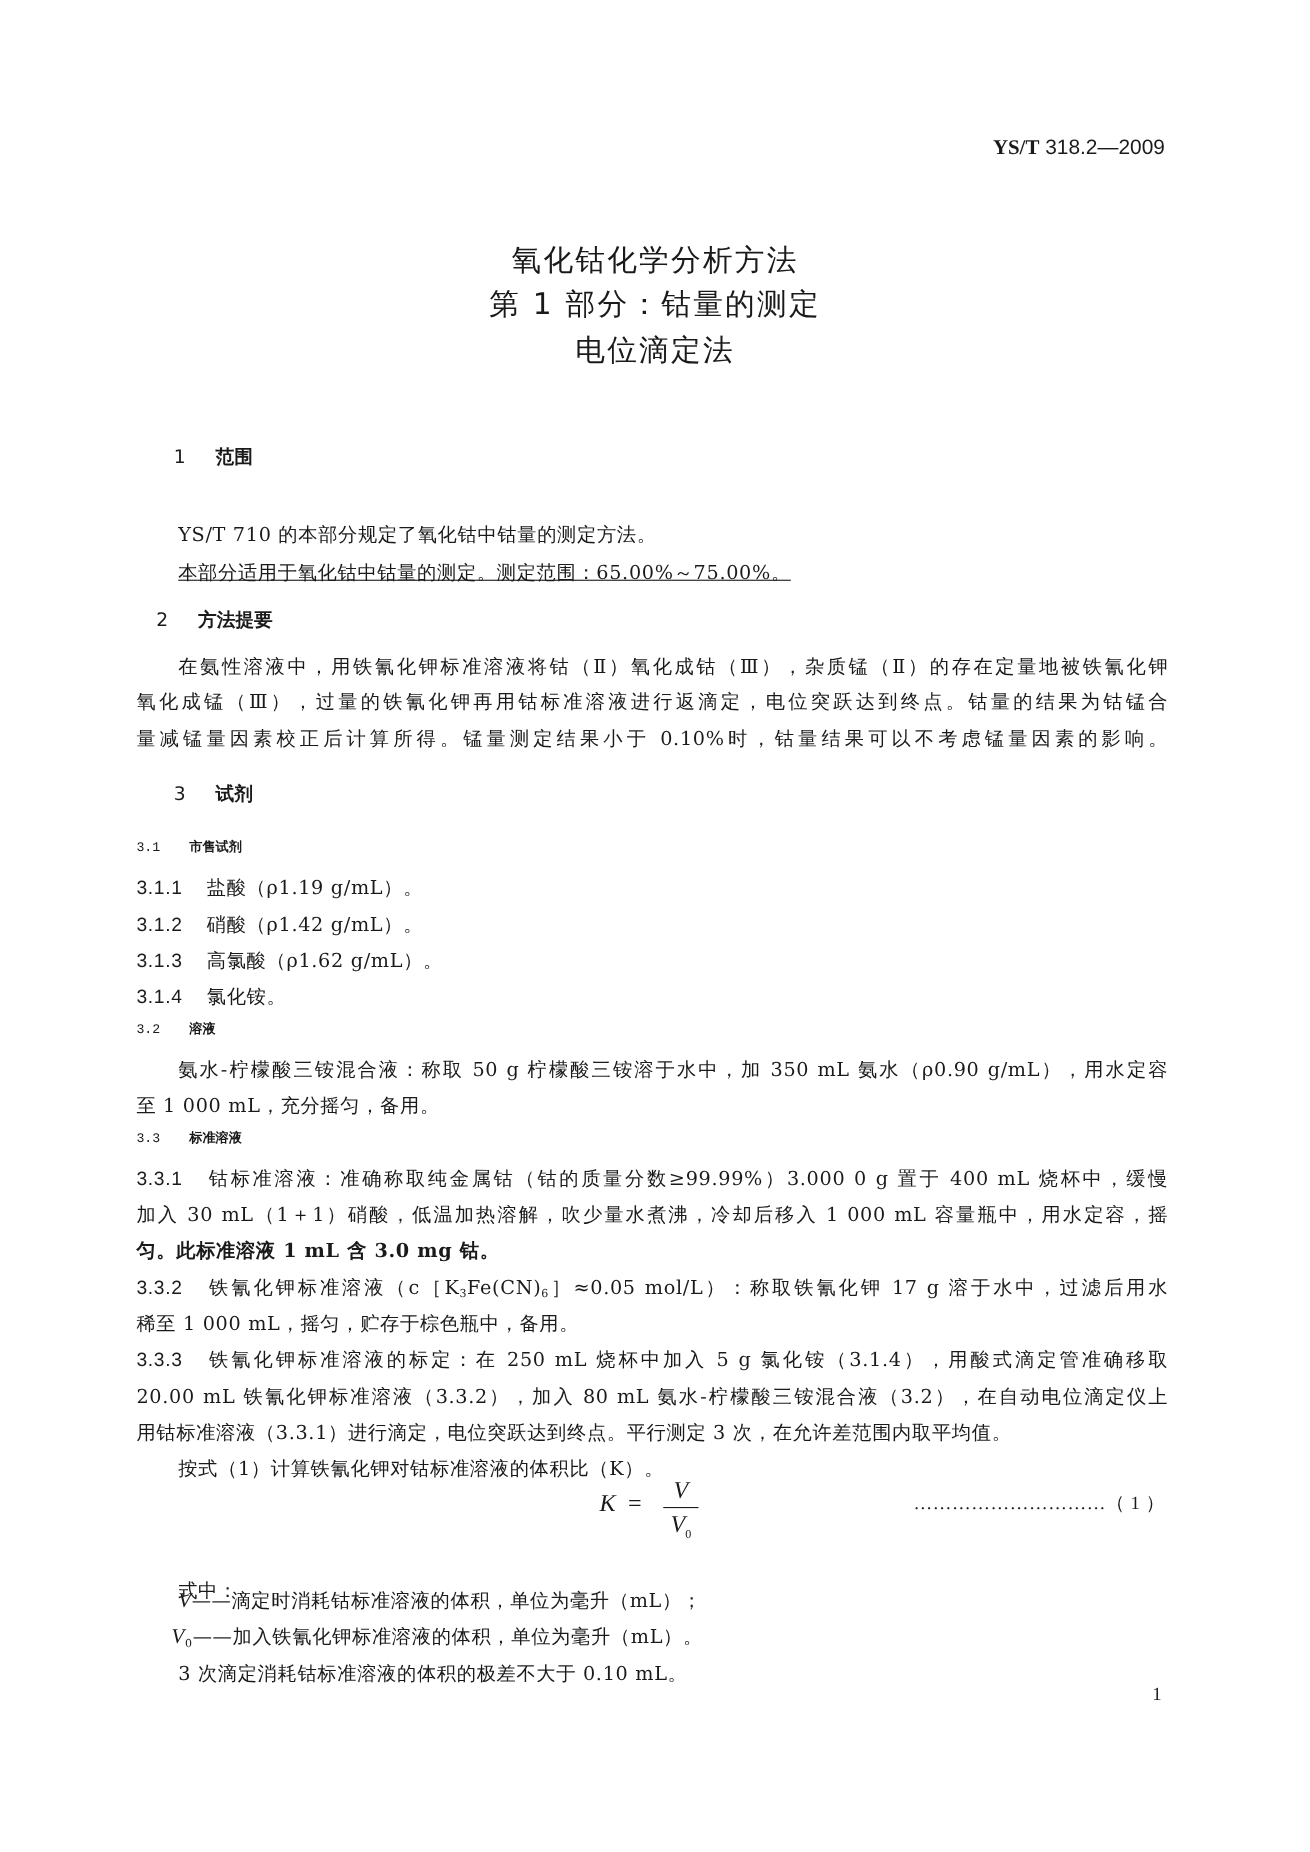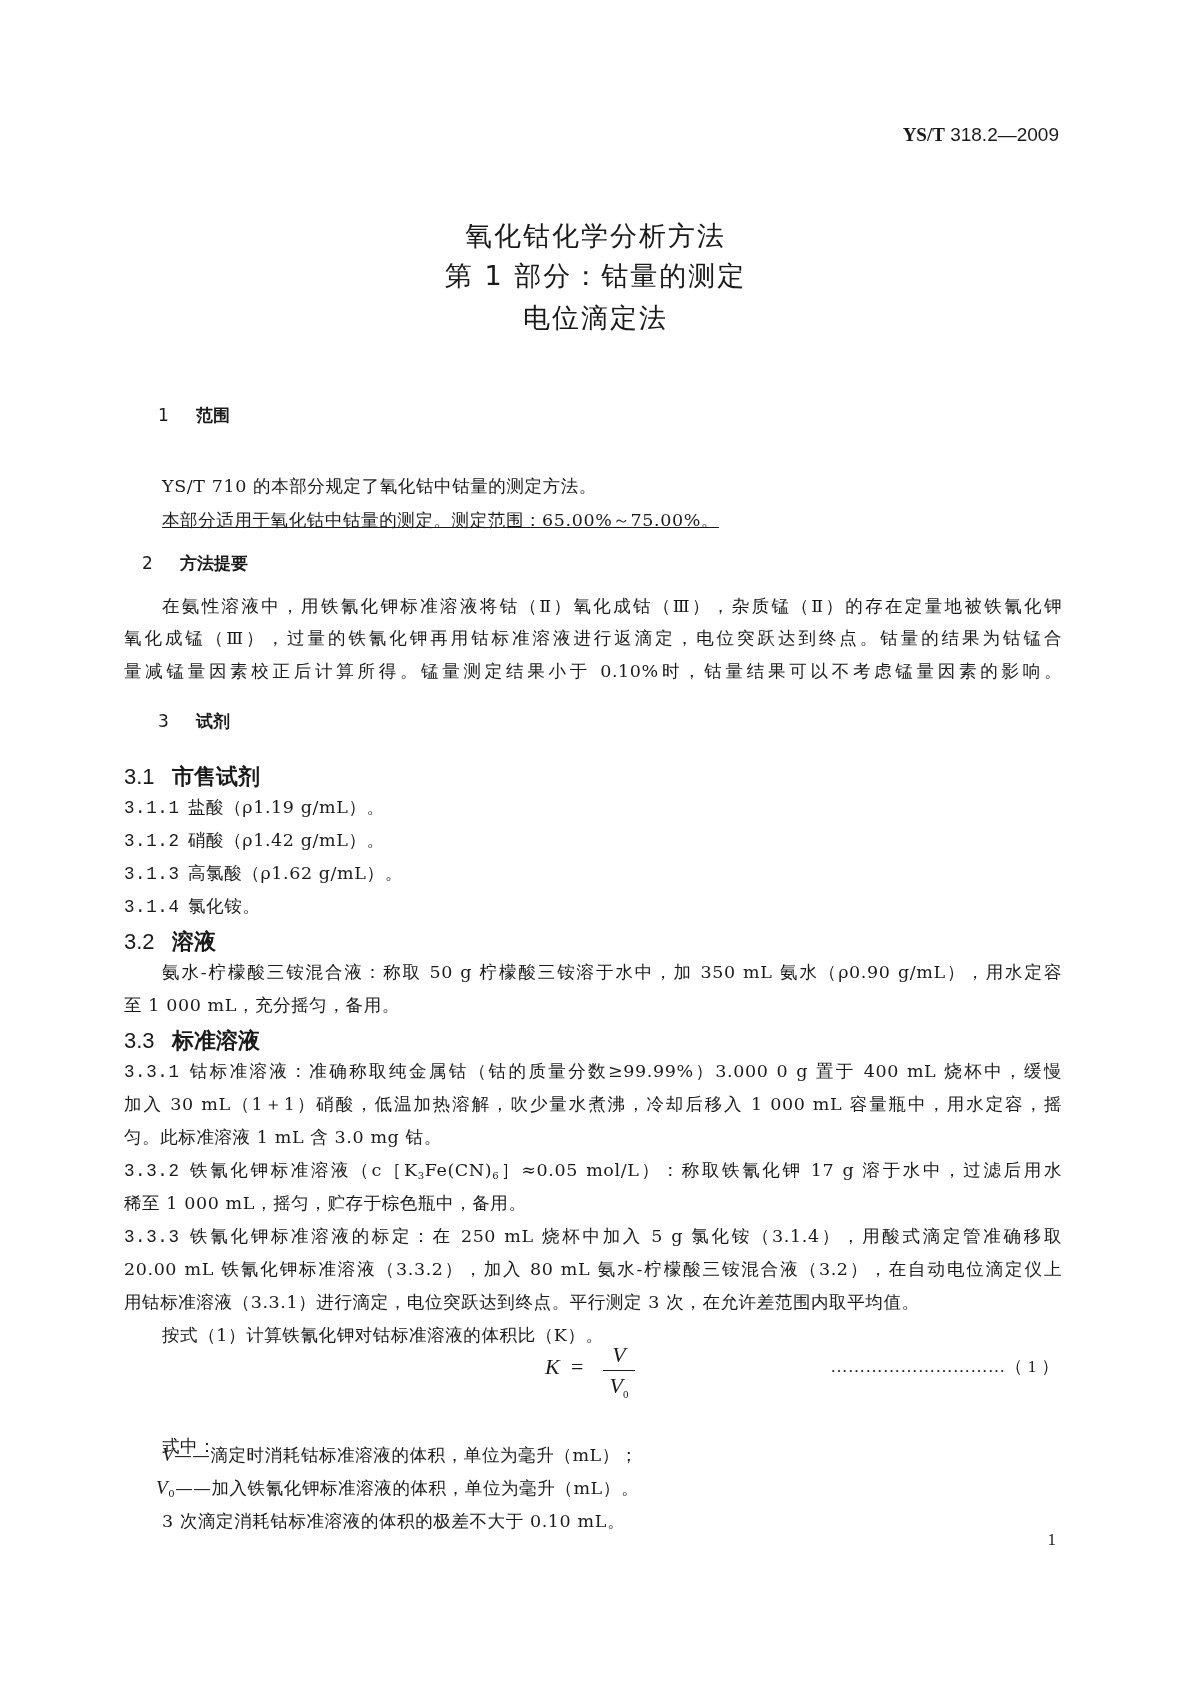--- a/index.html
+++ b/index.html
@@ -5,23 +5,23 @@
     html, body { margin: 0; padding: 0; background: #ffffff; }
     body { width: 1191px; height: 1684px; position: relative; overflow: hidden;
            font-family: "DejaVu Serif", "Liberation Serif", serif; color: #1a1a1a; }
     .abs { position: absolute; white-space: nowrap; }
     .header-code { right: 132px; top: 124px; font-size: 19px; font-family: "Liberation Sans", "DejaVu Sans", sans-serif; }
     .header-code .org { font-family: "Liberation Serif", serif; font-weight: bold; }
     .title-line { left: 0; width: 1191px; text-align: center; font-family: "DejaVu Sans", sans-serif;
                   font-size: 27px; letter-spacing: 2px; font-weight: 500; }
     .heading { font-family: "DejaVu Sans", sans-serif; font-size: 17px; font-weight: bold; margin-left: 34px; }
     .heading .num { display: inline-block; width: 38px; font-weight: normal; }
-    .subheading { font-family: Liberation Sans, sans-serif; font-size: 22px; font-weight: bold; }
+    .subheading { font-family: Liberation Mono, monospace; font-size: 12px; font-weight: bold; }
     .subheading .num { display: inline-block; width: 48px; font-weight: normal; }
-    .clause-num { font-family: Liberation Mono, monospace; font-weight: normal; display: inline-block; width: 64px; }
+    .clause-num { font-family: Liberation Sans, sans-serif; font-weight: normal; display: inline-block; width: 64px; }
     .body-line { font-size: 17.5px; letter-spacing: 0.6px; }
     .formula { left: 545px; top: 1342px; height: 60px; font-family: "Liberation Serif", serif; font-size: 22px; }
     .formula .lhs { font-style: italic; position: absolute; left: 0; top: 12px; }
     .formula .eq { position: absolute; left: 26px; top: 12px; }
     .formula .frac { position: absolute; left: 58px; top: 0; text-align: center; width: 32px; font-style: italic; }
     .formula .frac .bar { border-top: 1px solid #1a1a1a; margin: 2px 0; }
     .formula sub { font-size: 11px; font-style: normal; }
     .eq-number { right: 132px; top: 1355px; font-family: "Liberation Serif", serif; font-size: 17px; letter-spacing: 0.5px; }
     .var-def i { font-family: "Liberation Serif", serif; font-style: italic; font-size: 19px; }
     .page-number { right: 135px; top: 1530px; font-family: "Liberation Serif", serif; font-size: 17px; }
@@ -79,21 +79,21 @@
 <div class="abs body-line" style="left:124px; top:993px;">至 1 000 mL，充分摇匀，备用。</div>
 
 <div class="abs subheading" style="left:124px; top:1026px;">
   <span class="num">3.3</span><span>标准溶液</span>
 </div>
 
 <div class="abs body-line" style="left:124px; top:1059px; width:938px; text-align:justify; text-align-last:justify;">
   <span class="clause-num">3.3.1</span><span>钴标准溶液：准确称取纯金属钴（钴的质量分数≥99.99%）3.000 0 g 置于 400 mL 烧杯中，缓慢</span>
 </div>
 <div class="abs body-line" style="left:124px; top:1092px; width:938px; text-align:justify; text-align-last:justify;">加入 30 mL（1＋1）硝酸，低温加热溶解，吹少量水煮沸，冷却后移入 1 000 mL 容量瓶中，用水定容，摇</div>
-<div class="abs body-line" style="left:124px; top:1125px;">匀。此标准溶液 1 mL 含 3.0 mg 钴。</div>
+<div class="abs body-line" style="left:124px; top:1125px;font-weight:bold;">匀。此标准溶液 1 mL 含 3.0 mg 钴。</div>
 
 <div class="abs body-line" style="left:124px; top:1158px; width:938px; text-align:justify; text-align-last:justify;">
   <span class="clause-num">3.3.2</span><span>铁氰化钾标准溶液（c［K</span><span class="sub">3</span><span>Fe(CN)</span><span class="sub">6</span><span>］≈0.05 mol/L）：称取铁氰化钾 17 g 溶于水中，过滤后用水</span>
 </div>
 <div class="abs body-line" style="left:124px; top:1191px;">稀至 1 000 mL，摇匀，贮存于棕色瓶中，备用。</div>
 
 <div class="abs body-line" style="left:124px; top:1224px; width:938px; text-align:justify; text-align-last:justify;">
   <span class="clause-num">3.3.3</span><span>铁氰化钾标准溶液的标定：在 250 mL 烧杯中加入 5 g 氯化铵（3.1.4），用酸式滴定管准确移取</span>
 </div>
 <div class="abs body-line" style="left:124px; top:1257px; width:938px; text-align:justify; text-align-last:justify;">20.00 mL 铁氰化钾标准溶液（3.3.2），加入 80 mL 氨水-柠檬酸三铵混合液（3.2），在自动电位滴定仪上</div>

